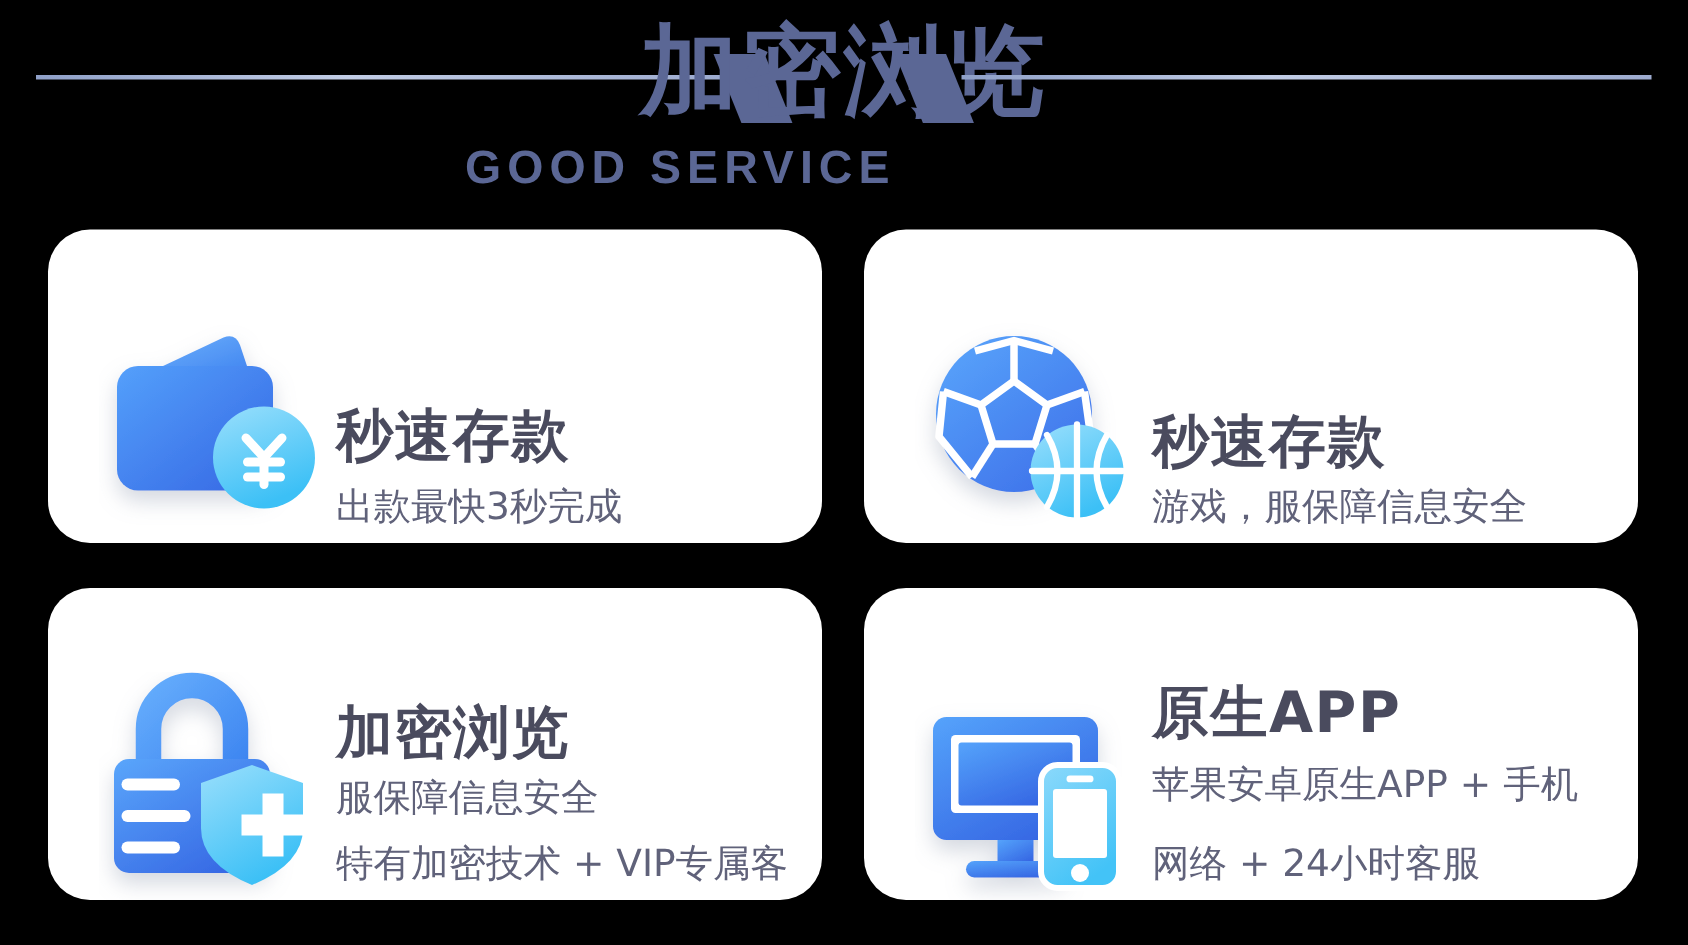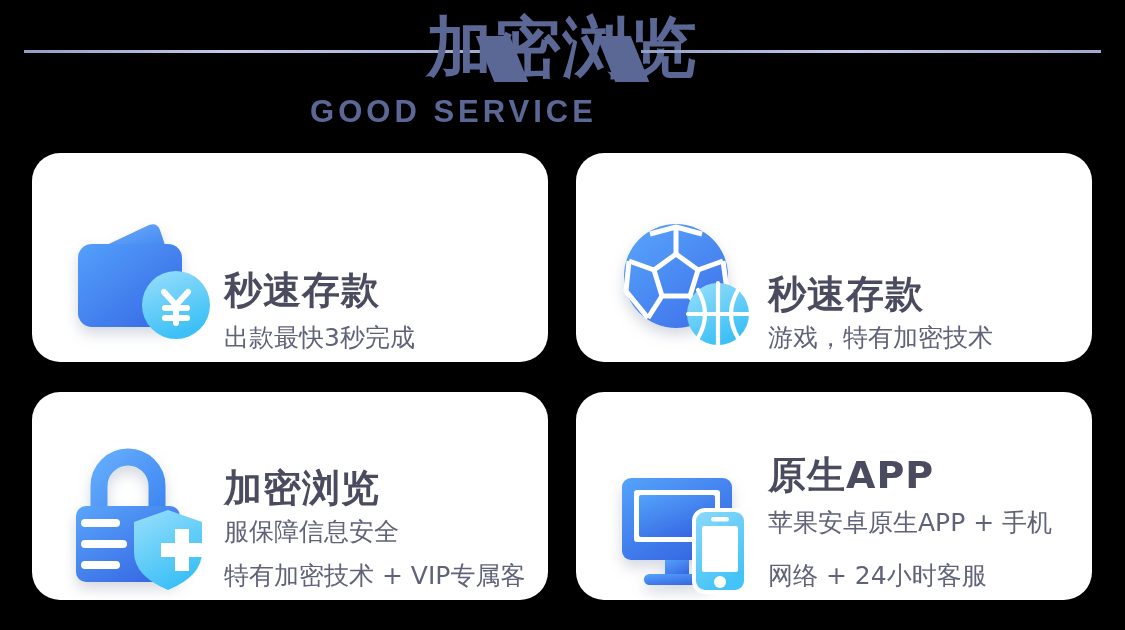--- a/index.html
+++ b/index.html
@@ -212,21 +212,21 @@
         <g fill="none" stroke="#ffffff" stroke-width="4.2" stroke-linecap="round">
           <path d="M108 73 V135"></path>
           <path d="M78 104 H138"></path>
           <path d="M88 80 Q102 104 88 128"></path>
           <path d="M128 80 Q114 104 128 128"></path>
         </g>
       </svg>
     </div>
     <div class="card-text">
       <div class="card-title">秒速存款</div>
-      <div class="card-sub" style="margin-top:0">游戏，特有加密技术</div>
+      <div class="card-sub" style="margin-top:0">游戏，服保障信息安全</div>
     </div>
   </div>
 
   <div class="card">
     <div class="icon-wrap">
       <svg width="152" height="152" viewBox="0 0 152 152">
         <defs>
           <linearGradient id="g-lock" x1="0" y1="0" x2="0.8" y2="1">
             <stop offset="0" stop-color="#5aa6fb"></stop>
               <stop offset="1" stop-color="#3566e3"></stop>

